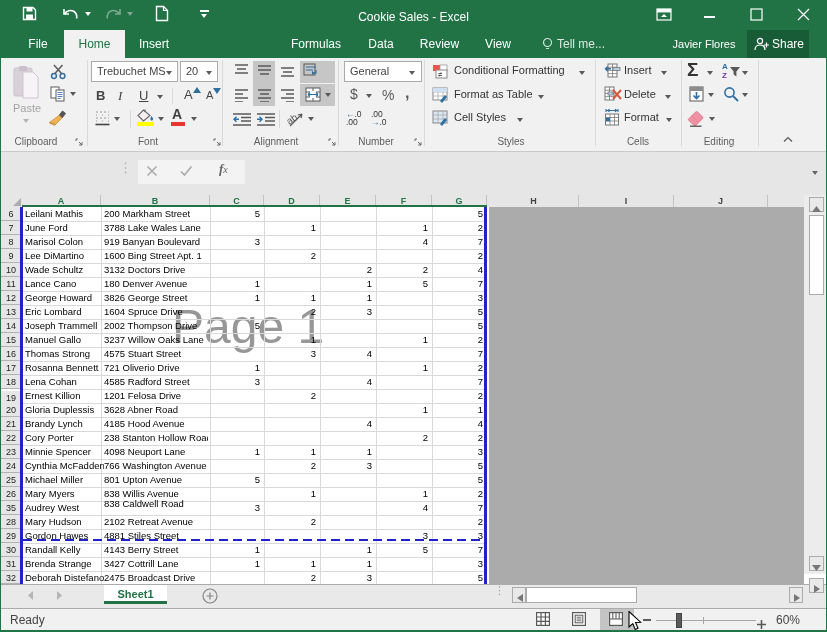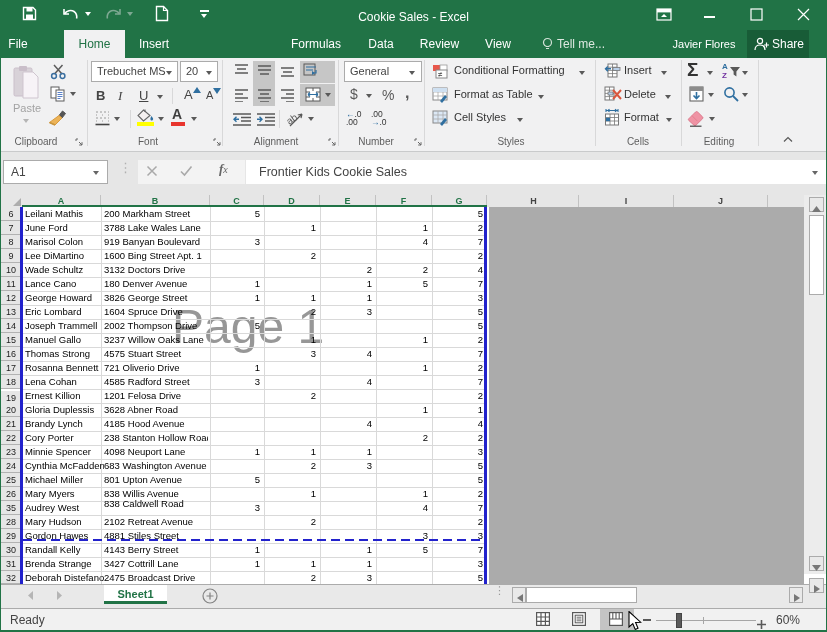--- a/index.html
+++ b/index.html
@@ -82,21 +82,21 @@
   </svg>
   <div class="abs" style="left:704px;top:16px;width:11px;height:2px;background:#fff"></div>
   <svg class="abs" style="left:750px;top:8px" width="13" height="13" viewBox="0 0 13 13">
     <rect x="1" y="1" width="11" height="11" fill="none" stroke="#fff" stroke-width="1.2"></rect>
   </svg>
   <svg class="abs" style="left:797px;top:8px" width="13" height="13" viewBox="0 0 13 13">
     <path d="M1 1 L12 12 M12 1 L1 12" stroke="#fff" stroke-width="1.2"></path>
   </svg>
 </div>
 <div class="abs" id="tabrow">
-  <div class="tab" style="left:0;width:36px">File</div>
+  <div class="tab" style="left:20px;width:36px">File</div>
   <div id="hometab">Home</div>
   <div class="tab" style="left:135px;width:38px">Insert</div>
   <div class="tab" style="left:286px;width:60px">Formulas</div>
   <div class="tab" style="left:359px;width:44px">Data</div>
   <div class="tab" style="left:412px;width:55px">Review</div>
   <div class="tab" style="left:478px;width:40px">View</div>
 
   <svg class="abs" style="left:541px;top:7px" width="13" height="15" viewBox="0 0 13 15">
     <circle cx="6.5" cy="5.5" r="4" fill="none" stroke="#d3e2d8" stroke-width="1.2"></circle>
     <path d="M5 9.5 h3 M5 11.5 h3" stroke="#d3e2d8" stroke-width="1.1"></path>
@@ -339,30 +339,28 @@
   <div class="caret abs" style="left:742px;top:35px"></div>
   <svg class="abs" style="left:687px;top:52px" width="20" height="17" viewBox="0 0 20 17">
     <path d="M1.5 9 L8.5 2 Q9.5 1 10.7 2 L15.5 6.8 Q16.5 7.8 15.5 8.8 L9 15.2 Q8 16 7 15.2 L1.8 10.5 Q1 9.7 1.5 9 Z" fill="#ef93a4" stroke="#d87286" stroke-width="0.8"></path>
     <path d="M5 5.7 L10.5 11.2" stroke="#e4808f" stroke-width="1"></path>
     <path d="M3 16.2 h11.5" stroke="#444" stroke-width="1.2"></path>
   </svg>
   <div class="caret abs" style="left:709px;top:59px"></div>
 </div>
 <div class="abs" id="fbar">
   <div class="abs" style="left:138px;top:8px;width:107px;height:24px;background:#f3f3f3"></div>
-    <div id="namebox">A1<div class="caret abs" style="right:8px;top:10px;border-top-color:#666"></div></div>
   <div class="abs" style="left:119px;top:13px;width:3px;height:20px;color:#b0b0b0;font-size:13px;line-height:6px">⋮</div>
   <svg class="abs" style="left:146px;top:13px" width="12" height="12" viewBox="0 0 12 12">
       <path d="M1.5 1.5 L10.5 10.5 M10.5 1.5 L1.5 10.5" stroke="#a9a9a9" stroke-width="1.5"></path>
     </svg>
   <svg class="abs" style="left:180px;top:13px" width="13" height="12" viewBox="0 0 13 12">
       <path d="M1 6.5 L4.5 10 L11.5 1.5" fill="none" stroke="#a9a9a9" stroke-width="1.6"></path>
     </svg>
   <div class="abs" style="left:219px;top:9px;font-size:13px;color:#666;font-style:italic;font-family:'Liberation Serif',serif"><b>f</b><span style="font-size:10px">x</span></div>
-  <div id="finput">Frontier Kids Cookie Sales</div>
   <div class="caret abs" style="left:812px;top:19px;border-top-color:#666"></div>
 </div>
 <div class="abs" id="gridwrap">
   <div id="colheads">
       <svg class="abs" style="left:12px;top:3px" width="8" height="8" viewBox="0 0 8 8">
         <path d="M8 0 V8 H0 Z" fill="#adadad"></path>
       </svg>
       <div class="chead" style="left:21px;width:79px">A</div>
       <div class="chead" style="left:100px;width:109px">B</div>
       <div class="chead" style="left:209px;width:54px">C</div>
@@ -522,21 +520,21 @@
       <div class="cell" style="left:104px;top:236px;width:104px">238 Stanton Hollow Road</div>
       <div class="cell num" style="left:398px;top:236px;width:30px">2</div>
       <div class="cell num" style="left:453px;top:236px;width:30px">2</div>
       <div class="cell" style="left:25px;top:250px;width:79px">Minnie Spencer</div>
       <div class="cell" style="left:104px;top:250px;width:104px">4098 Neuport Lane</div>
       <div class="cell num" style="left:230px;top:250px;width:30px">1</div>
       <div class="cell num" style="left:286px;top:250px;width:30px">1</div>
       <div class="cell num" style="left:342px;top:250px;width:30px">1</div>
       <div class="cell num" style="left:453px;top:250px;width:30px">3</div>
       <div class="cell" style="left:25px;top:264px;width:79px">Cynthia McFadden</div>
-      <div class="cell" style="left:104px;top:264px;width:104px">683 Washington Avenue</div>
+      <div class="cell" style="left:104px;top:264px;width:104px">766 Washington Avenue</div>
       <div class="cell num" style="left:286px;top:264px;width:30px">2</div>
       <div class="cell num" style="left:342px;top:264px;width:30px">3</div>
       <div class="cell num" style="left:453px;top:264px;width:30px">5</div>
       <div class="cell" style="left:25px;top:278px;width:79px">Michael Miller</div>
       <div class="cell" style="left:104px;top:278px;width:104px">801 Upton Avenue</div>
       <div class="cell num" style="left:230px;top:278px;width:30px">5</div>
       <div class="cell num" style="left:453px;top:278px;width:30px">5</div>
       <div class="cell" style="left:25px;top:292px;width:79px">Mary Myers</div>
       <div class="cell" style="left:104px;top:292px;width:104px">838 Willis Avenue</div>
       <div class="cell num" style="left:286px;top:292px;width:30px">1</div>

